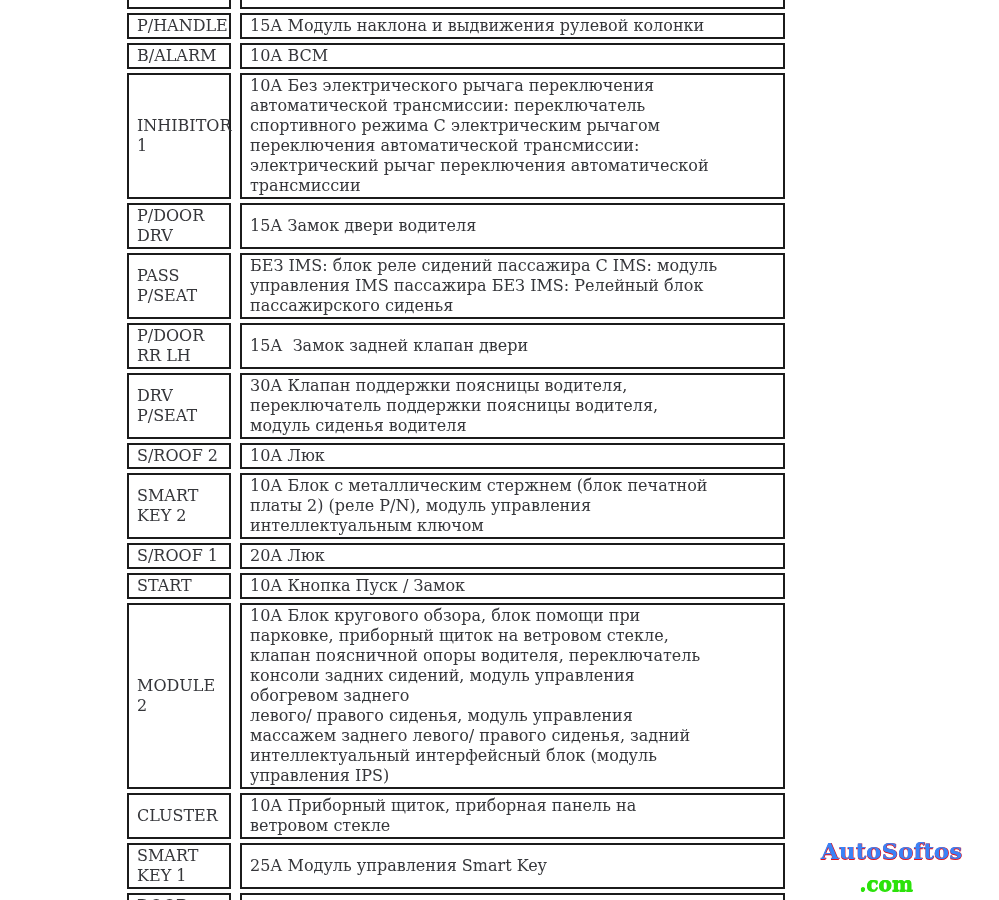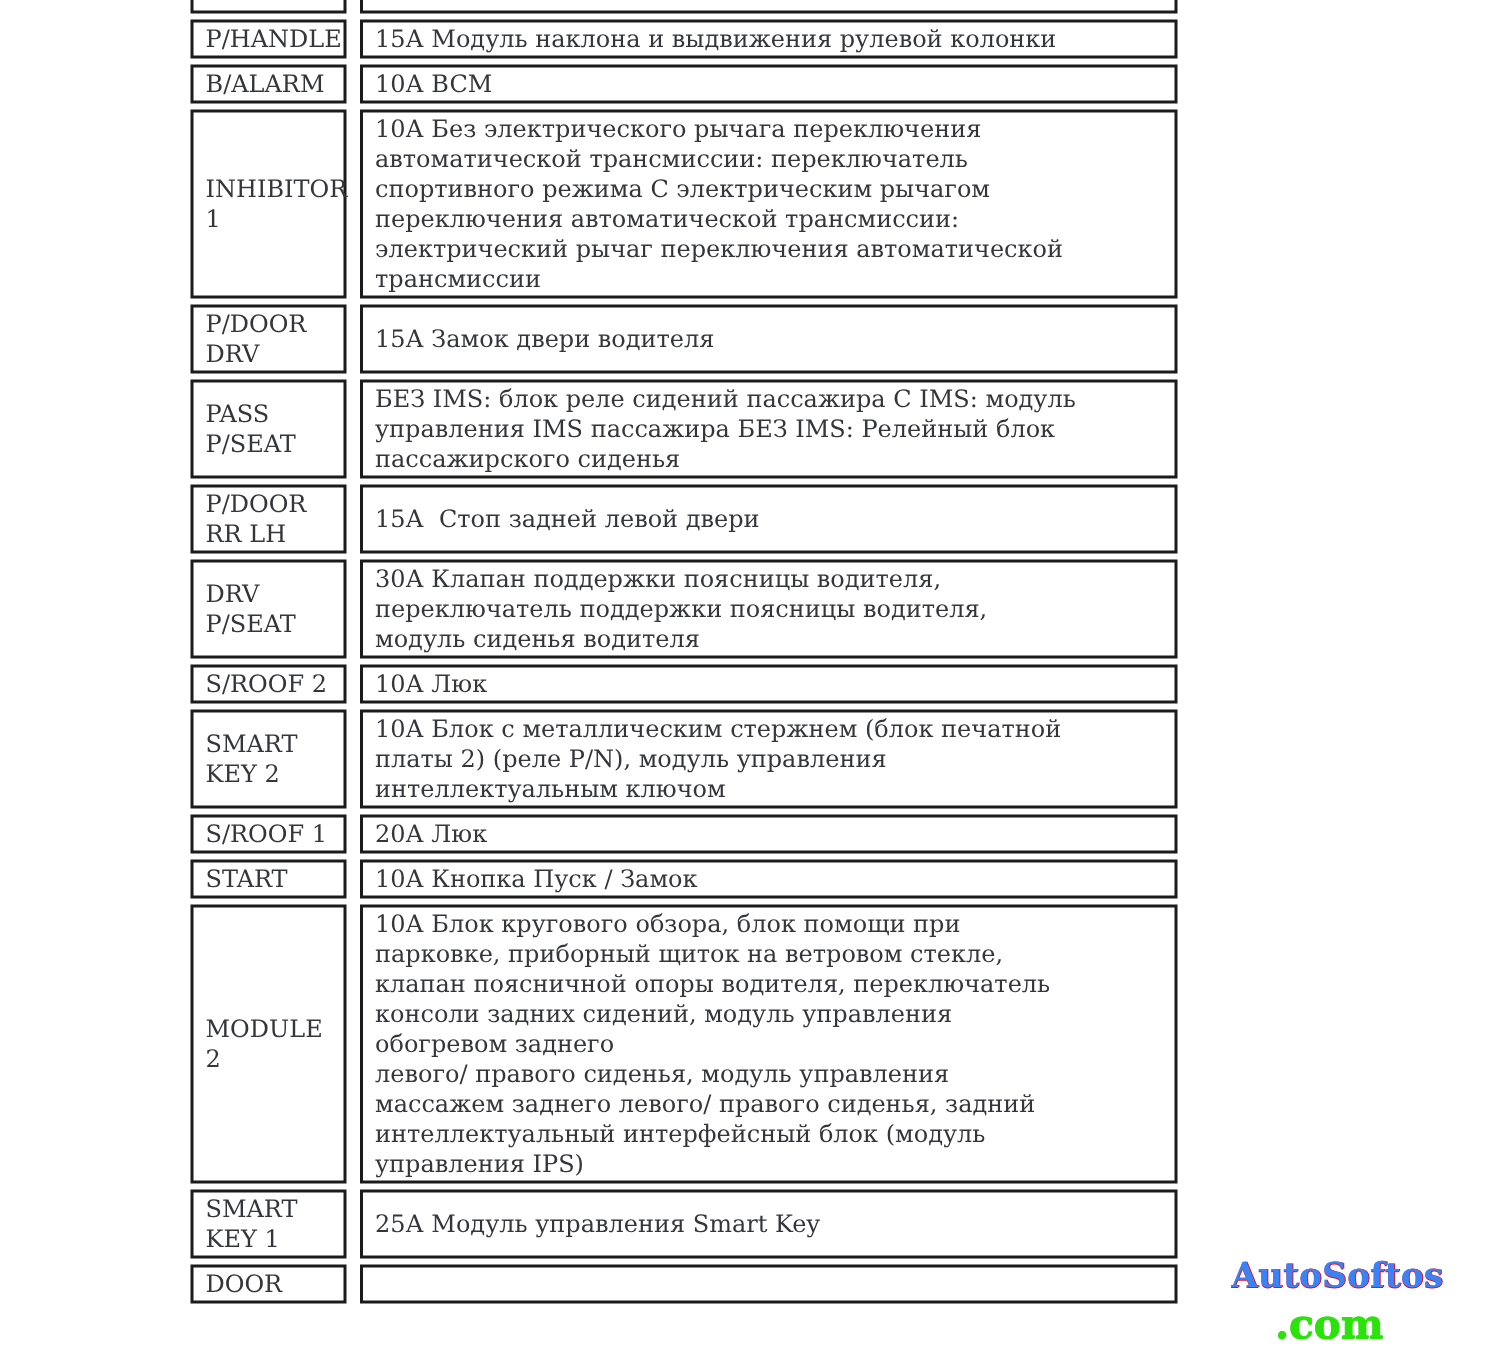--- a/index.html
+++ b/index.html
@@ -56,21 +56,21 @@
   }
   .watermark-line1 {
     font-size: 23px;
     line-height: 36px;
     letter-spacing: 0px;
     color: #3b82f6;
     text-shadow: 0.6px 0 0 #e3101c, 0 0.6px 0 #e3101c;
     margin-left: 11px;
   }
   .watermark-line2 {
-    font-size: 27px;
+    font-size: 20px;
     line-height: 30px;
     color: #2ce20b;
     text-shadow: 0.6px 0 0 #2ce20b, 0 0.6px 0 #2ce20b;
   }
 </style>
 </head>
 <body>
 
 <div class="page">
 
@@ -105,21 +105,21 @@
       <div class="row">
         <div class="cell label-cell">PASS
 P/SEAT</div>
         <div class="cell desc-cell">БЕЗ IMS: блок реле сидений пассажира С IMS: модуль
 управления IMS пассажира БЕЗ IMS: Релейный блок
 пассажирского сиденья</div>
       </div>
       <div class="row">
         <div class="cell label-cell">P/DOOR
 RR LH</div>
-        <div class="cell desc-cell">15А  Стоп задней левой двери</div>
+        <div class="cell desc-cell">15А  Замок задней клапан двери</div>
       </div>
       <div class="row">
         <div class="cell label-cell">DRV
 P/SEAT</div>
         <div class="cell desc-cell">30А Клапан поддержки поясницы водителя,
 переключатель поддержки поясницы водителя,
 модуль сиденья водителя</div>
       </div>
       <div class="row">
         <div class="cell label-cell">S/ROOF 2</div>
@@ -146,20 +146,25 @@
 парковке, приборный щиток на ветровом стекле,
 клапан поясничной опоры водителя, переключатель
 консоли задних сидений, модуль управления
 обогревом заднего
 левого/ правого сиденья, модуль управления
 массажем заднего левого/ правого сиденья, задний
 интеллектуальный интерфейсный блок (модуль
 управления IPS)</div>
       </div>
       <div class="row">
+        <div class="cell label-cell">CLUSTER</div>
+        <div class="cell desc-cell">10А Приборный щиток, приборная панель на
+ветровом стекле</div>
+      </div>
+      <div class="row">
         <div class="cell label-cell">SMART
 KEY 1</div>
         <div class="cell desc-cell">25А Модуль управления Smart Key</div>
       </div>
       <div class="row">
         <div class="cell label-cell">DOOR</div>
         <div class="cell desc-cell"></div>
       </div>
     </div>
 

